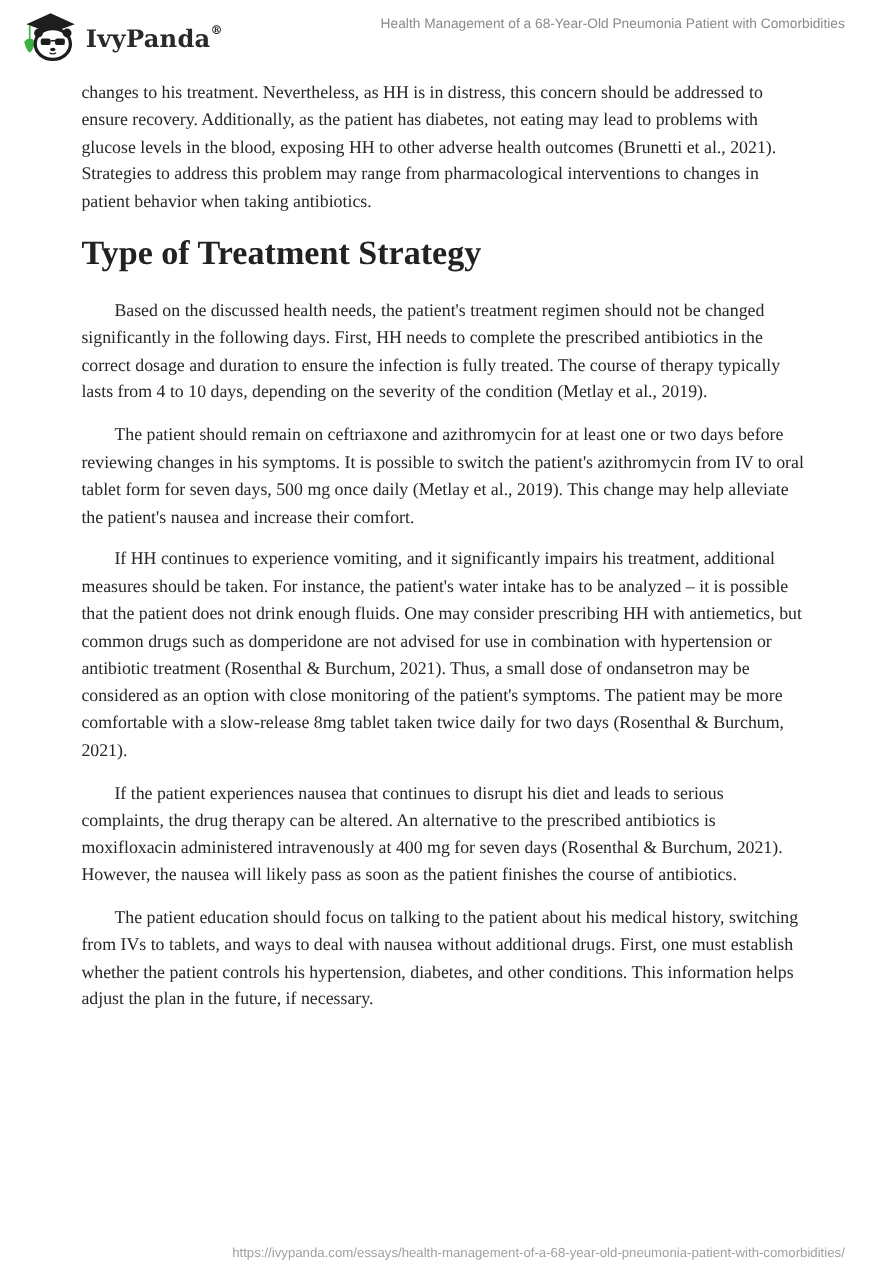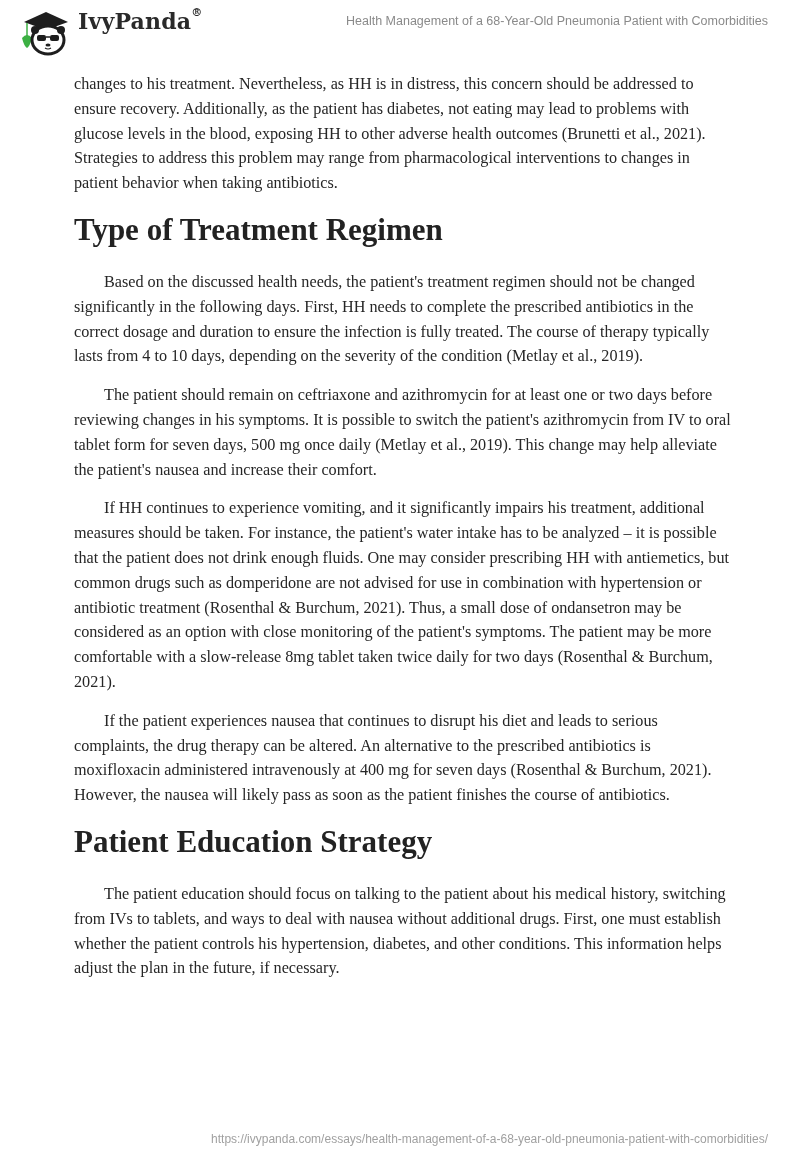--- a/index.html
+++ b/index.html
@@ -1,18 +1,18 @@
 <!DOCTYPE html>
 <html><head>
   <meta charset="utf-8">
   <style>
     html, body { margin: 0; padding: 0; background: #ffffff; }
     body { width: 800px; height: 1160px; position: relative; overflow: hidden; font-family: "Liberation Sans", sans-serif; color: #222222; }
     .header { position: absolute; left: 0; top: 0; width: 800px; height: 60px; }
-    .logo { position: absolute; left: 18px; top: 8px; display: flex; align-items: flex-start; }
+    .logo { position: absolute; left: 18px; top: 8px; display: flex; align-items: center; }
     .logo svg { width: 56px; height: 50px; }
     .logo-text { font-family: "DejaVu Serif", serif; font-weight: bold; font-size: 22px; color: #2a2a2a; margin-left: 4px; letter-spacing: 0.2px; }
     .logo-text sup { font-size: 11px; vertical-align: top; position: relative; top: -2px; }
     .header-title { position: absolute; right: 32px; top: 14px; font-size: 12.5px; color: #8a8a8a; }
     .content { position: absolute; left: 74px; top: 72px; width: 660px; font-family: Liberation Serif, serif; }
     p { margin: 0 0 14px 0; font-size: 16.2px; line-height: 24.8px; color: #262626; }
     p.indent { text-indent: 30px; }
     h2 { margin: 14px 0 20px 0; font-size: 31px; font-weight: bold; color: #222222; line-height: 40px; }
     .footer-url { position: absolute; right: 32px; top: 1132px; font-size: 12px; color: #a0a0a0; }
   </style>
@@ -42,22 +42,21 @@
         <path d="M27,40 Q30,42 33,40" stroke="#1e1e1e" stroke-width="1.2" fill="none"></path>
       </svg>
     </span>
     <span class="logo-text"><span>IvyPanda</span><sup>®</sup></span>
   </div>
   <div class="header-title">Health Management of a 68-Year-Old Pneumonia Patient with Comorbidities</div>
 </div>
 
 <div class="content">
   <p>changes to his treatment. Nevertheless, as HH is in distress, this concern should be addressed to ensure recovery. Additionally, as the patient has diabetes, not eating may lead to problems with glucose levels in the blood, exposing HH to other adverse health outcomes (Brunetti et al., 2021). Strategies to address this problem may range from pharmacological interventions to changes in patient behavior when taking antibiotics.</p>
-  <h2>Type of Treatment Regimen</h2>
+  <h2>Type of Treatment Strategy</h2>
   <p class="indent">Based on the discussed health needs, the patient's treatment regimen should not be changed significantly in the following days. First, HH needs to complete the prescribed antibiotics in the correct dosage and duration to ensure the infection is fully treated. The course of therapy typically lasts from 4 to 10 days, depending on the severity of the condition (Metlay et al., 2019).</p>
   <p class="indent">The patient should remain on ceftriaxone and azithromycin for at least one or two days before reviewing changes in his symptoms. It is possible to switch the patient's azithromycin from IV to oral tablet form for seven days, 500 mg once daily (Metlay et al., 2019). This change may help alleviate the patient's nausea and increase their comfort.</p>
   <p class="indent">If HH continues to experience vomiting, and it significantly impairs his treatment, additional measures should be taken. For instance, the patient's water intake has to be analyzed – it is possible that the patient does not drink enough fluids. One may consider prescribing HH with antiemetics, but common drugs such as domperidone are not advised for use in combination with hypertension or antibiotic treatment (Rosenthal &amp; Burchum, 2021). Thus, a small dose of ondansetron may be considered as an option with close monitoring of the patient's symptoms. The patient may be more comfortable with a slow-release 8mg tablet taken twice daily for two days (Rosenthal &amp; Burchum, 2021).</p>
   <p class="indent">If the patient experiences nausea that continues to disrupt his diet and leads to serious complaints, the drug therapy can be altered. An alternative to the prescribed antibiotics is moxifloxacin administered intravenously at 400 mg for seven days (Rosenthal &amp; Burchum, 2021). However, the nausea will likely pass as soon as the patient finishes the course of antibiotics.</p>
-  <h2>Patient Education Strategy</h2>
   <p class="indent">The patient education should focus on talking to the patient about his medical history, switching from IVs to tablets, and ways to deal with nausea without additional drugs. First, one must establish whether the patient controls his hypertension, diabetes, and other conditions. This information helps adjust the plan in the future, if necessary.</p>
 </div>
 
 <div class="footer-url">https://ivypanda.com/essays/health-management-of-a-68-year-old-pneumonia-patient-with-comorbidities/</div>
 
 </body></html>

